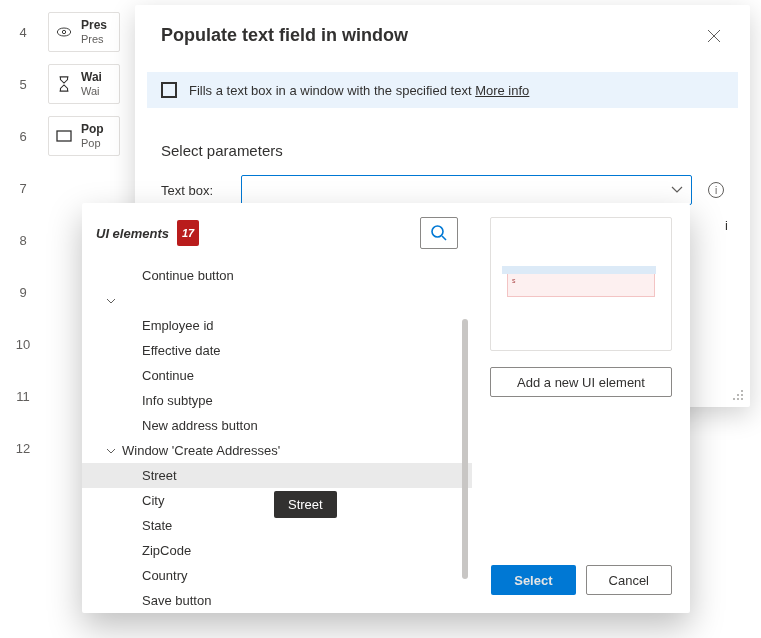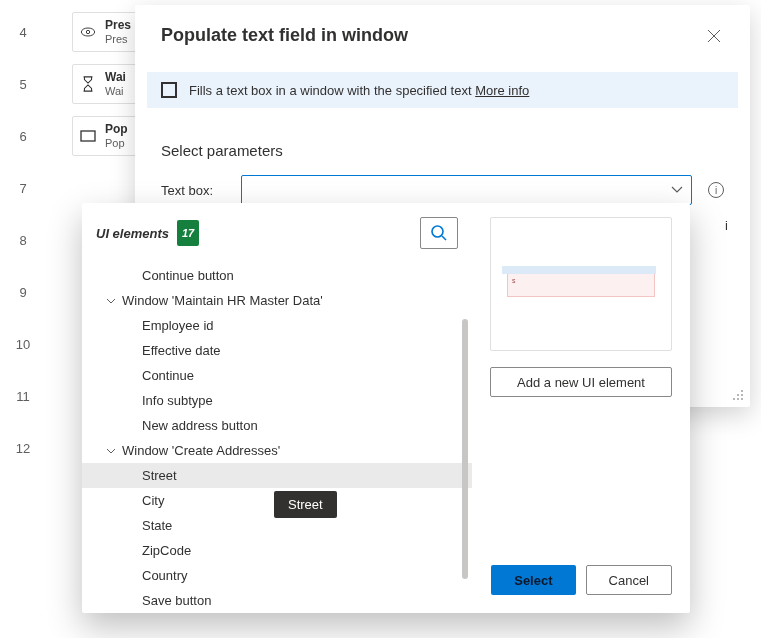--- a/index.html
+++ b/index.html
@@ -2,21 +2,21 @@
 <html><head>
 <meta charset="utf-8">
 <style>
   * { box-sizing: border-box; margin: 0; padding: 0; }
   body { font-family: "Segoe UI", -apple-system, sans-serif; font-size: 13px; color: #323130; background: #fff; width: 761px; height: 638px; overflow: hidden; position: relative; }
 
   
   .steps-rail { position: absolute; left: 0; top: 0; width: 144px; height: 638px; padding-top: 6px; }
   .step-row { display: flex; align-items: center; height: 52px; padding-left: 14px; }
   .step-num { width: 18px; text-align: center; color: #605e5c; font-size: 13px; }
-  .step-card { margin-left: 40px; width: 72px; height: 40px; border: 1px solid #e1dfdd; border-radius: 2px; display: flex; align-items: center; padding: 4px 6px; gap: 8px; }
+  .step-card { margin-left: 16px; width: 72px; height: 40px; border: 1px solid #e1dfdd; border-radius: 2px; display: flex; align-items: center; padding: 4px 6px; gap: 8px; }
   .step-card .ic { width: 18px; height: 18px; display:flex; align-items:center; justify-content:center; color:#323130; }
   .step-lines { display:flex; flex-direction:column; line-height: 1.1; overflow:hidden; white-space:nowrap; }
   .step-lines .t { font-size: 12px; font-weight: 600; }
   .step-lines .s { font-size: 11px; color:#605e5c; }
 
   
   .dialog { position: absolute; left: 135px; top: 5px; width: 615px; height: 402px; background: #fff; box-shadow: 0 8px 26px rgba(0,0,0,0.18); border-radius: 2px; }
   .dlg-header { display:flex; align-items:center; justify-content:space-between; padding: 20px 26px 14px 26px; }
   .dlg-header h1 { font-size: 18px; font-weight: 600; }
   .close-btn { width: 20px; height: 20px; display:flex; align-items:center; justify-content:center; cursor:pointer; color:#605e5c; }
@@ -36,21 +36,21 @@
   .resize-grip { position:absolute; right: 6px; bottom: 6px; width: 12px; height: 12px; }
 
   
   .picker { position: absolute; left: 82px; top: 203px; width: 608px; height: 410px; background: #fff; box-shadow: 0 14px 34px rgba(0,0,0,0.25); border-radius: 2px; display:flex; }
   .picker-left { flex: 1; position: relative; padding: 14px 0 0 0; }
   .picker-right { width: 218px; padding: 14px 18px 18px 18px; display:flex; flex-direction:column; }
 
   .picker-head { display:flex; align-items:center; justify-content:space-between; padding: 0 14px 10px 14px; }
   .picker-head .title-wrap { display:flex; align-items:center; gap:8px;font-style:italic; }
   .picker-head h2 { font-size: 13px; font-weight: 600; }
-  .badge { background:#15803d; color:#fff; font-size:11px; padding: 7px 5px; border-radius: 2px; font-weight:600; }
+  .badge { background:#b91c1c; color:#fff; font-size:11px; padding: 7px 5px; border-radius: 2px; font-weight:600; }
   .search-btn { width: 38px; height: 32px; border: 1px solid #8a8886; border-radius: 2px; display:flex; align-items:center; justify-content:center; color:#0078d4; cursor:pointer; }
 
   .tree { position: relative; padding-top: 4px; padding-bottom: 14px; }
   .tree-scroll { position:absolute; right: 4px; top: 60px; width: 6px; height: 260px; background:#c8c6c4; border-radius: 3px; }
 
   .tree-item { height: 25px; display:flex; align-items:center; font-size: 13px; cursor:pointer; }
   .tree-item.node { padding-left: 60px; }
   .tree-item.group { padding-left: 24px; gap: 6px; }
   .tree-item.selected { background: #eaeaea; }
   .chev { width: 10px; height: 10px; display:flex; align-items:center; justify-content:center; color:#605e5c; }
@@ -59,21 +59,21 @@
 
   .preview-card { border: 1px solid #e1dfdd; border-radius: 2px; height: 134px; display:flex; align-items:center; justify-content:center; }
   .preview-field { width: 148px; height: 26px; border: 1px solid #f3c4c4; background: #fdf0f0; position:relative; }
   .preview-field .cap { position:absolute; top:-6px; left:-6px; width:154px; height: 8px; background:#dceaf7; }
   .preview-field .val { position:absolute; top: 5px; left: 4px; font-size: 7px; color:#a44; }
 
   .add-btn { margin-top: 16px; height: 30px; border: 1px solid #8a8886; border-radius: 2px; background:#fff; display:flex; align-items:center; justify-content:center; font-size:13px; cursor:pointer; }
 
   .picker-footer { position:absolute; right: 18px; bottom: 18px; display:flex; gap: 10px; }
   .btn { height: 30px; padding: 0 22px; border-radius: 2px; font-size: 13px; display:flex; align-items:center; justify-content:center; cursor:pointer; border:1px solid transparent; }
-  .btn-primary { background:#0078d4; color:#0f172a; font-weight:600; }
+  .btn-primary { background:#0078d4; color:#e5e5e5; font-weight:600; }
   .btn-secondary { background:#fff; border-color:#8a8886; }
 
   .hidden-btn { position:absolute; left: 698px; top: 350px; width: 30px; height: 30px; border:1px solid #323130; background:#fff; }
 </style>
 </head>
 <body>
 
 <div class="steps-rail">
   <div class="step-row">
     <div class="step-num">4</div>
@@ -193,21 +193,20 @@
     <div class="tree">
       <div class="tree-item node">
           <span>Continue button</span>
         </div>
       <div class="tree-item group">
           <span class="chev">
             <svg width="10" height="10" viewBox="0 0 10 10" stroke="currentColor" fill="none">
               <path d="M1 3l4 4 4-4"></path>
             </svg>
           </span>
-          <span>Window 'Maintain HR Master Data'</span>
         </div>
       <div class="tree-item node">
           <span>Employee id</span>
         </div>
       <div class="tree-item node">
           <span>Effective date</span>
         </div>
       <div class="tree-item node">
           <span>Continue</span>
         </div>

